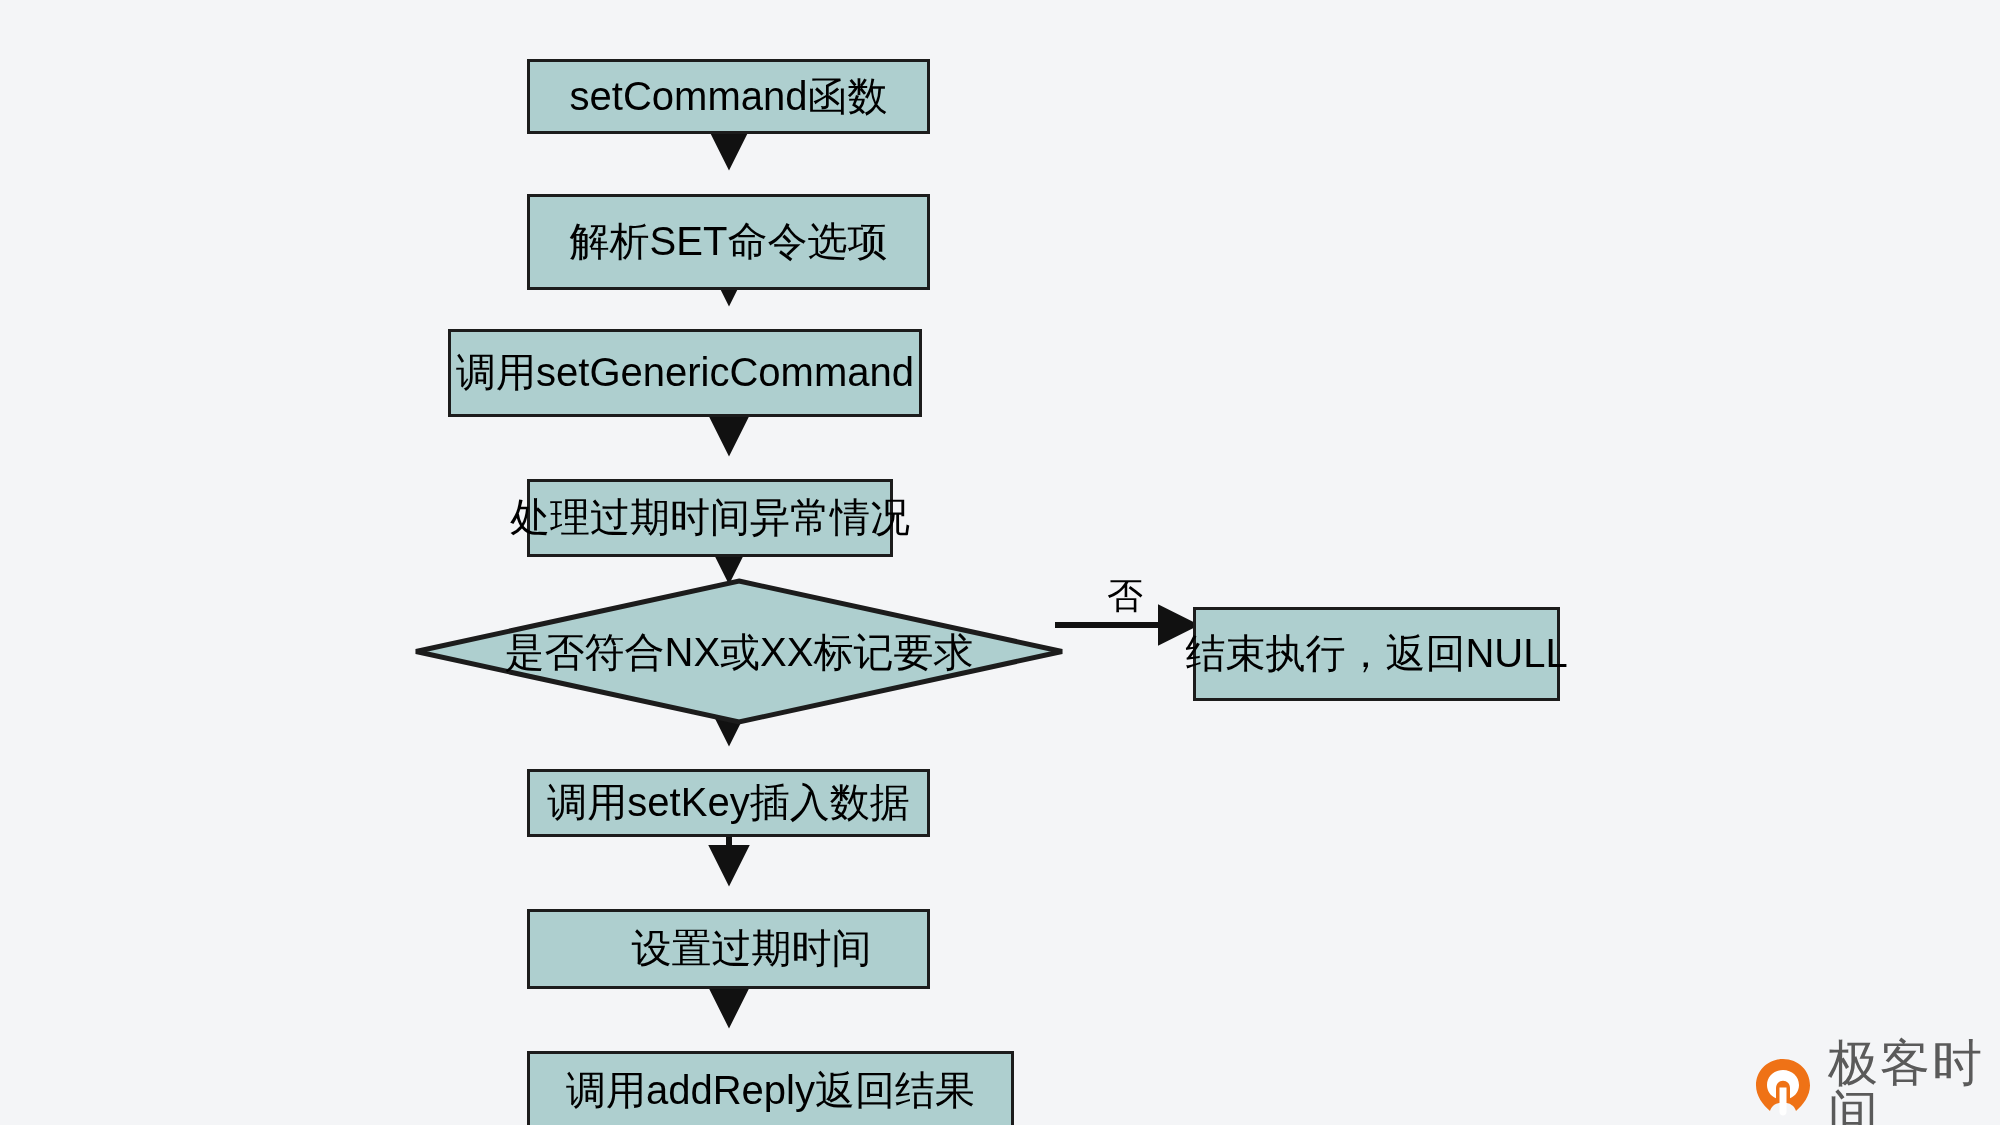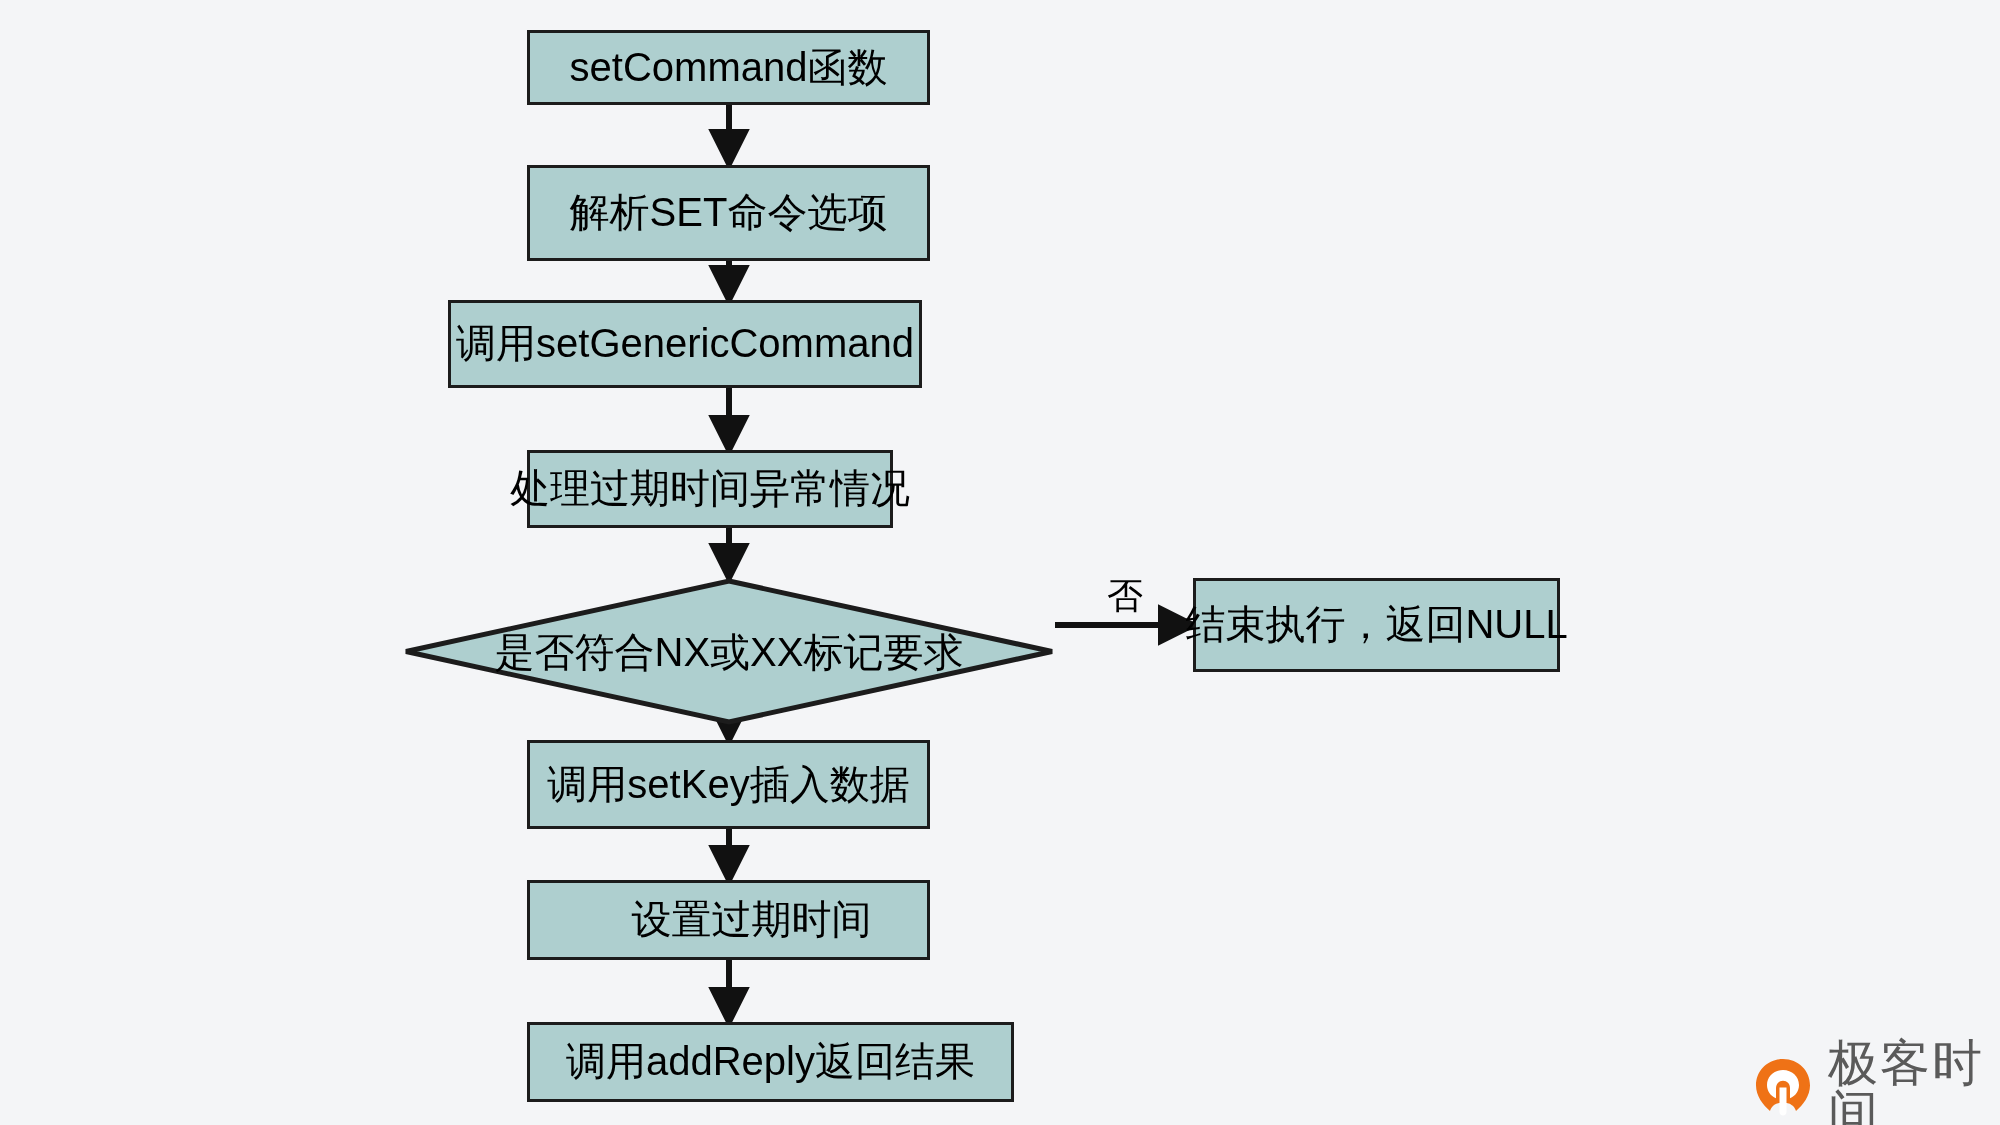--- a/index.html
+++ b/index.html
@@ -33,20 +33,21 @@
     background: #aecfcf;
     border: 3px solid #1c1c1c;
     display: flex;
     align-items: center;
     justify-content: center;
     color: #000000;
     font-size: 40px;
     line-height: 1;
     white-space: nowrap;
     letter-spacing: 0px;
+    margin-top: 29px;
   }
   .node-label {
     display: block;
     transform: translateY(-1px);
   }
   .diamond-wrap {
     position: absolute;
   }
   .diamond-wrap svg {
     display: block;
@@ -131,34 +132,34 @@
   </div>
 
   <div class="node" style="left:448px; top:300px; width:474px; height:88px;">
     <span class="node-label">调用setGenericCommand</span>
   </div>
 
   <div class="node" style="left:527px; top:450px; width:366px; height:78px;">
     <span class="node-label">处理过期时间异常情况</span>
   </div>
 
-  <div class="diamond-wrap" style="left:403px; top:578px; width:652px; height:147px;">
+  <div class="diamond-wrap" style="left:413px; top:578px; width:652px; height:147px;">
     <svg width="652" height="147" viewBox="0 0 652 147">
       <polygon points="326,3 649,73.5 326,144 3,73.5" fill="#aecfcf" stroke="#1c1c1c" stroke-width="5"></polygon>
     </svg>
     <div class="diamond-label">是否符合NX或XX标记要求</div>
   </div>
 
   <div class="edge-label" style="left:1107px; top:578px;">否</div>
 
   <div class="node" style="left:1193px; top:578px; width:367px; height:94px;">
     <span class="node-label">结束执行，返回NULL</span>
   </div>
 
-  <div class="node" style="left:527px; top:740px; width:403px; height:89px;">
+  <div class="node" style="left:527px; top:740px; width:403px; height:68px;">
     <span class="node-label">调用setKey插入数据</span>
   </div>
 
   <div class="node" style="left:527px; top:880px; width:403px; height:80px;padding-left:46px;">
     <span class="node-label">设置过期时间</span>
   </div>
 
   <div class="node" style="left:527px; top:1022px; width:487px; height:80px;">
     <span class="node-label">调用addReply返回结果</span>
   </div>

